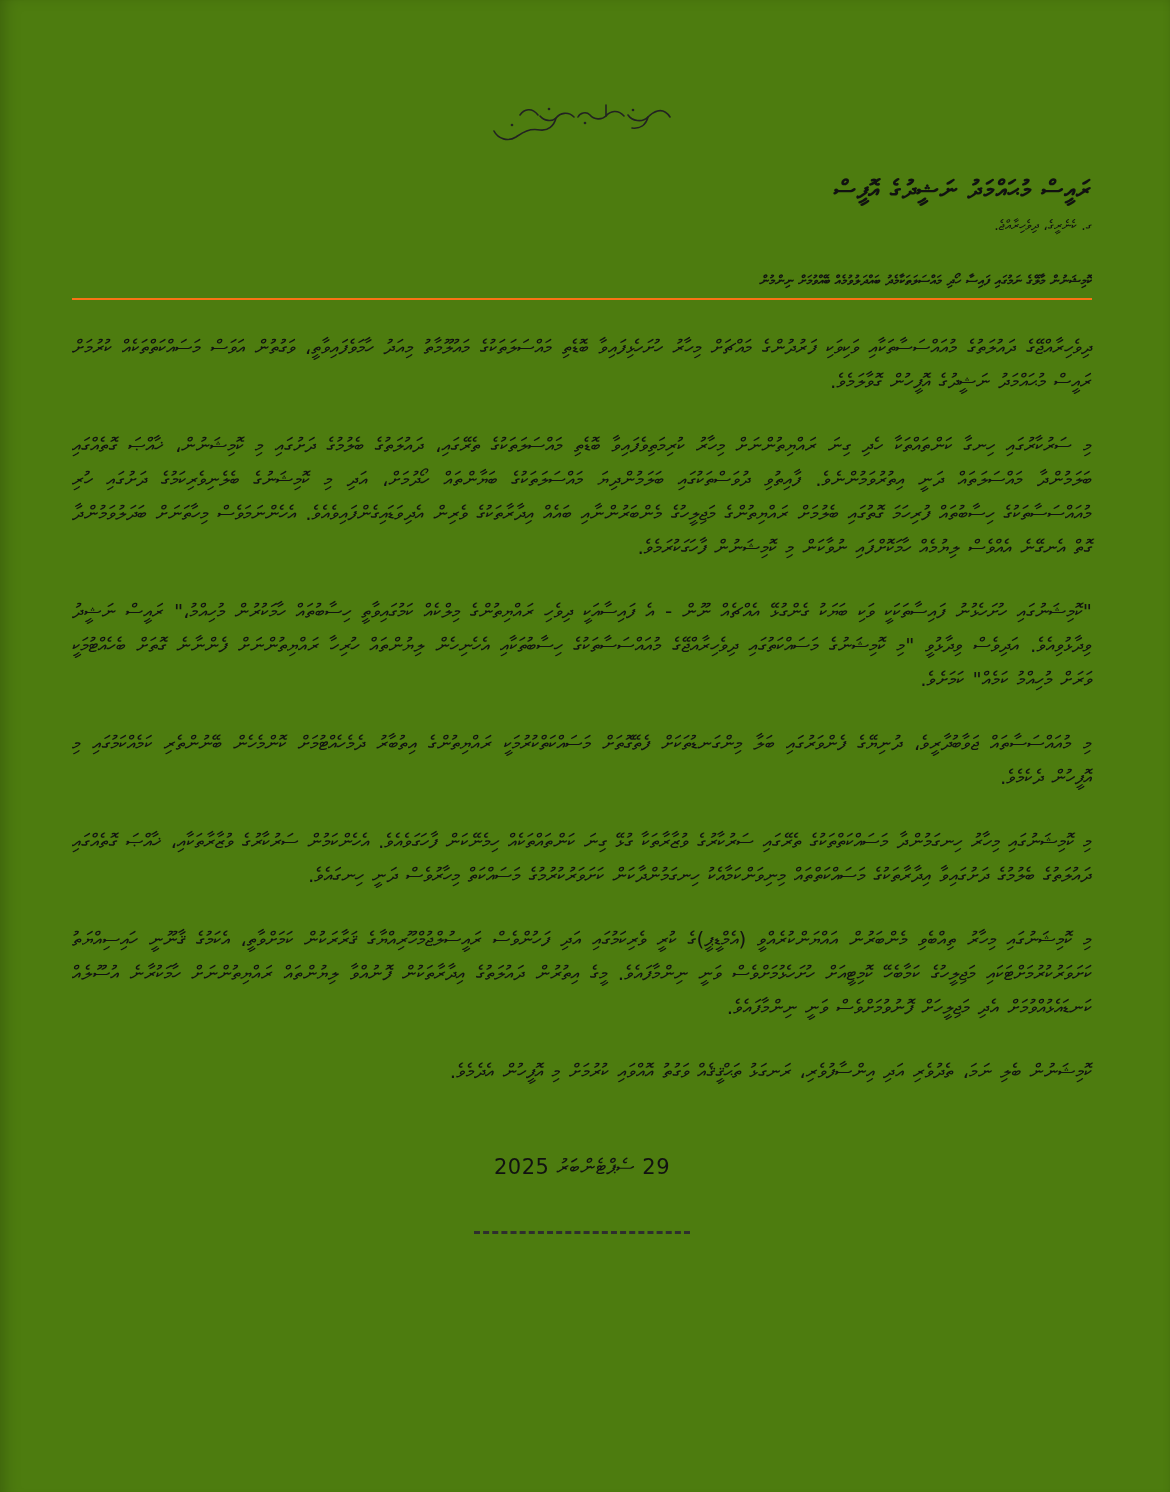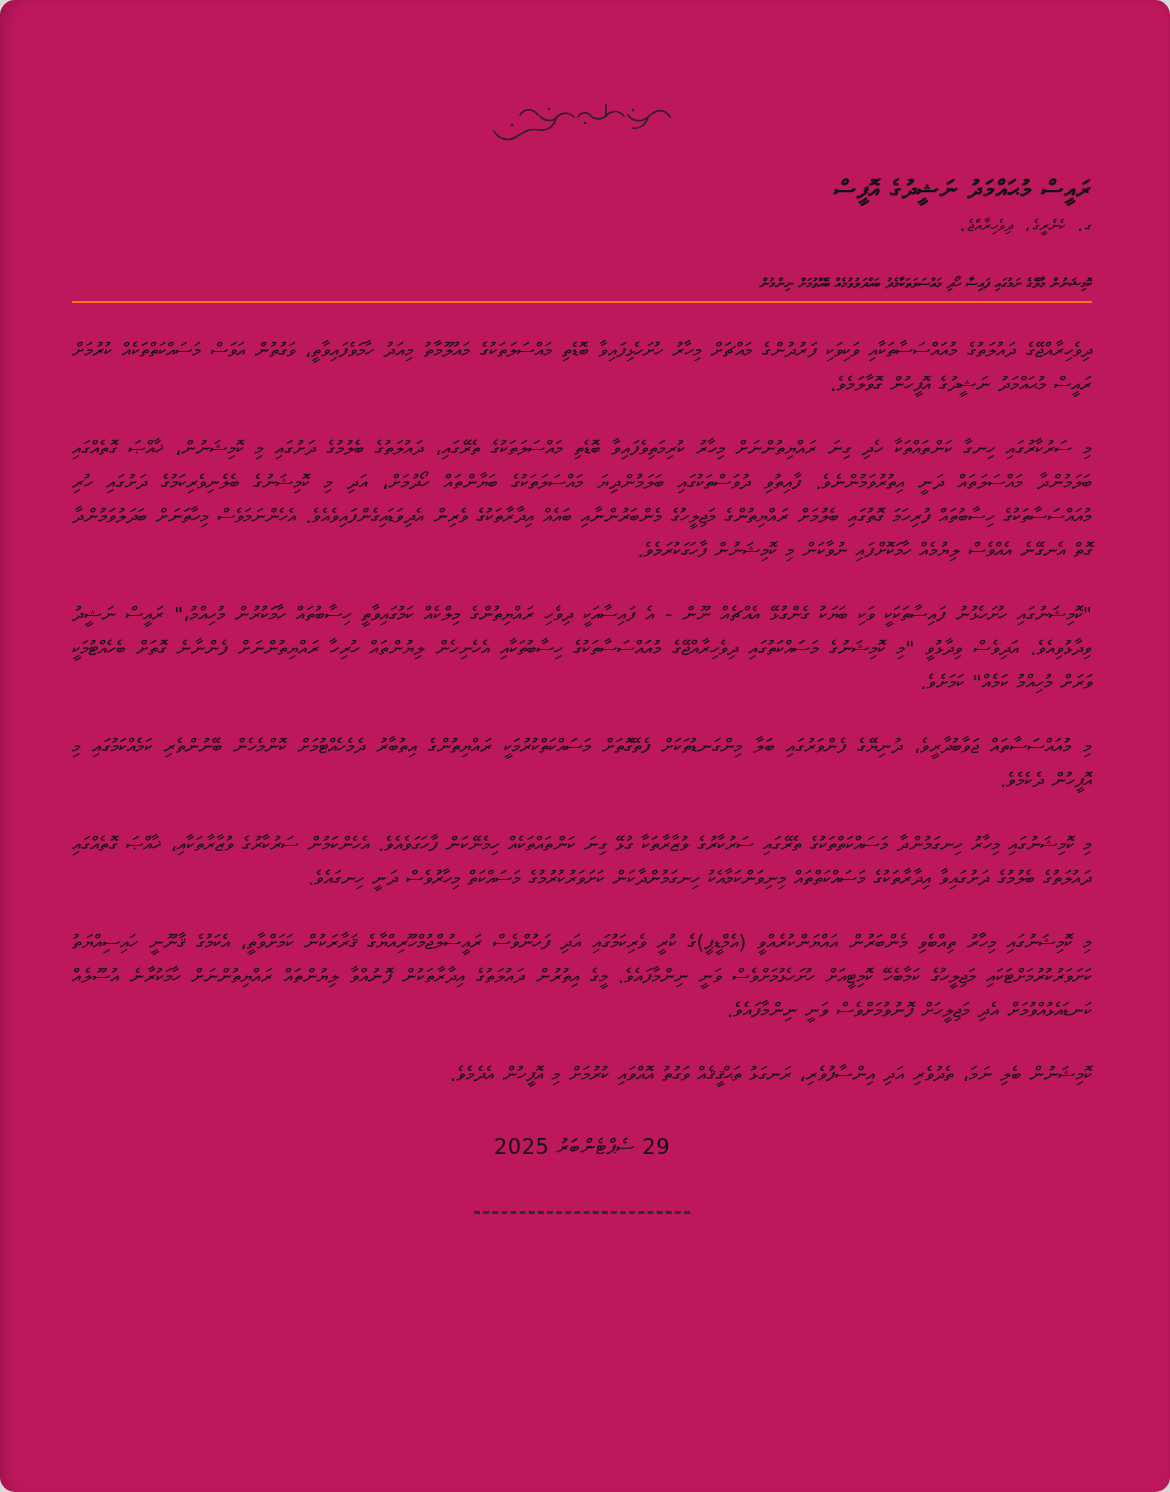--- a/index.html
+++ b/index.html
@@ -1,25 +1,24 @@
 <!DOCTYPE html>
 <html lang="dv" dir="rtl"><head>
 <meta charset="utf-8">
 <style>
   html,body{margin:0;padding:0;background:#d9d9d9;}
   .page{
     position:relative;
     width:1170px;height:1492px;
     margin:0 auto;
-    background:#be185d;
+    background:#4d7c0f;
     box-shadow:inset 14px 4px 18px -12px rgba(0,0,0,.25), inset -6px 0 10px -8px rgba(0,0,0,.15);
     font-family:"DejaVu Sans","Liberation Sans",sans-serif;
     color:#111;
     overflow:hidden;
-    border-radius:15px;
   }
   .inner{
     position:absolute;
     left:72px;right:78px;top:0;bottom:0;
   }
   
   .bismillah{
     margin:86px auto 0 auto;
     width:200px;height:58px;
     display:flex;align-items:center;justify-content:center;
@@ -31,23 +30,22 @@
     direction:rtl;
     font-size:25px;
     font-weight:bold;
     letter-spacing:1px;
     line-height:1.4;
   }
   .office-address{
     margin-top:8px;
     text-align:right;
     direction:rtl;
-    font-size:16px;
+    font-size:14px;
     line-height:1.5;
-    font-family:Liberation Mono, monospace;
   }
   
   .headline{
     margin-top:34px;
     direction:rtl;
     text-align:right;
     font-size:13.5px;
     font-weight:bold;
     white-space:nowrap;
     overflow:hidden;
@@ -64,21 +62,21 @@
     margin:0 0 30px 0;
     font-size:20px;
     line-height:34px;
     text-align:justify;
     text-align-last:right;
     word-spacing:2px;
   }
   .quote-paragraph{font-style:normal;}
   
   .date-line{
-    margin-top:44px;
+    margin-top:67px;
     text-align:center;
     direction:rtl;
     font-size:21px;
     letter-spacing:.5px;
   }
   
   .divider{
     margin:52px auto 0 auto;
     width:216px;
     border-top:3px dashed #2e2e2e;

